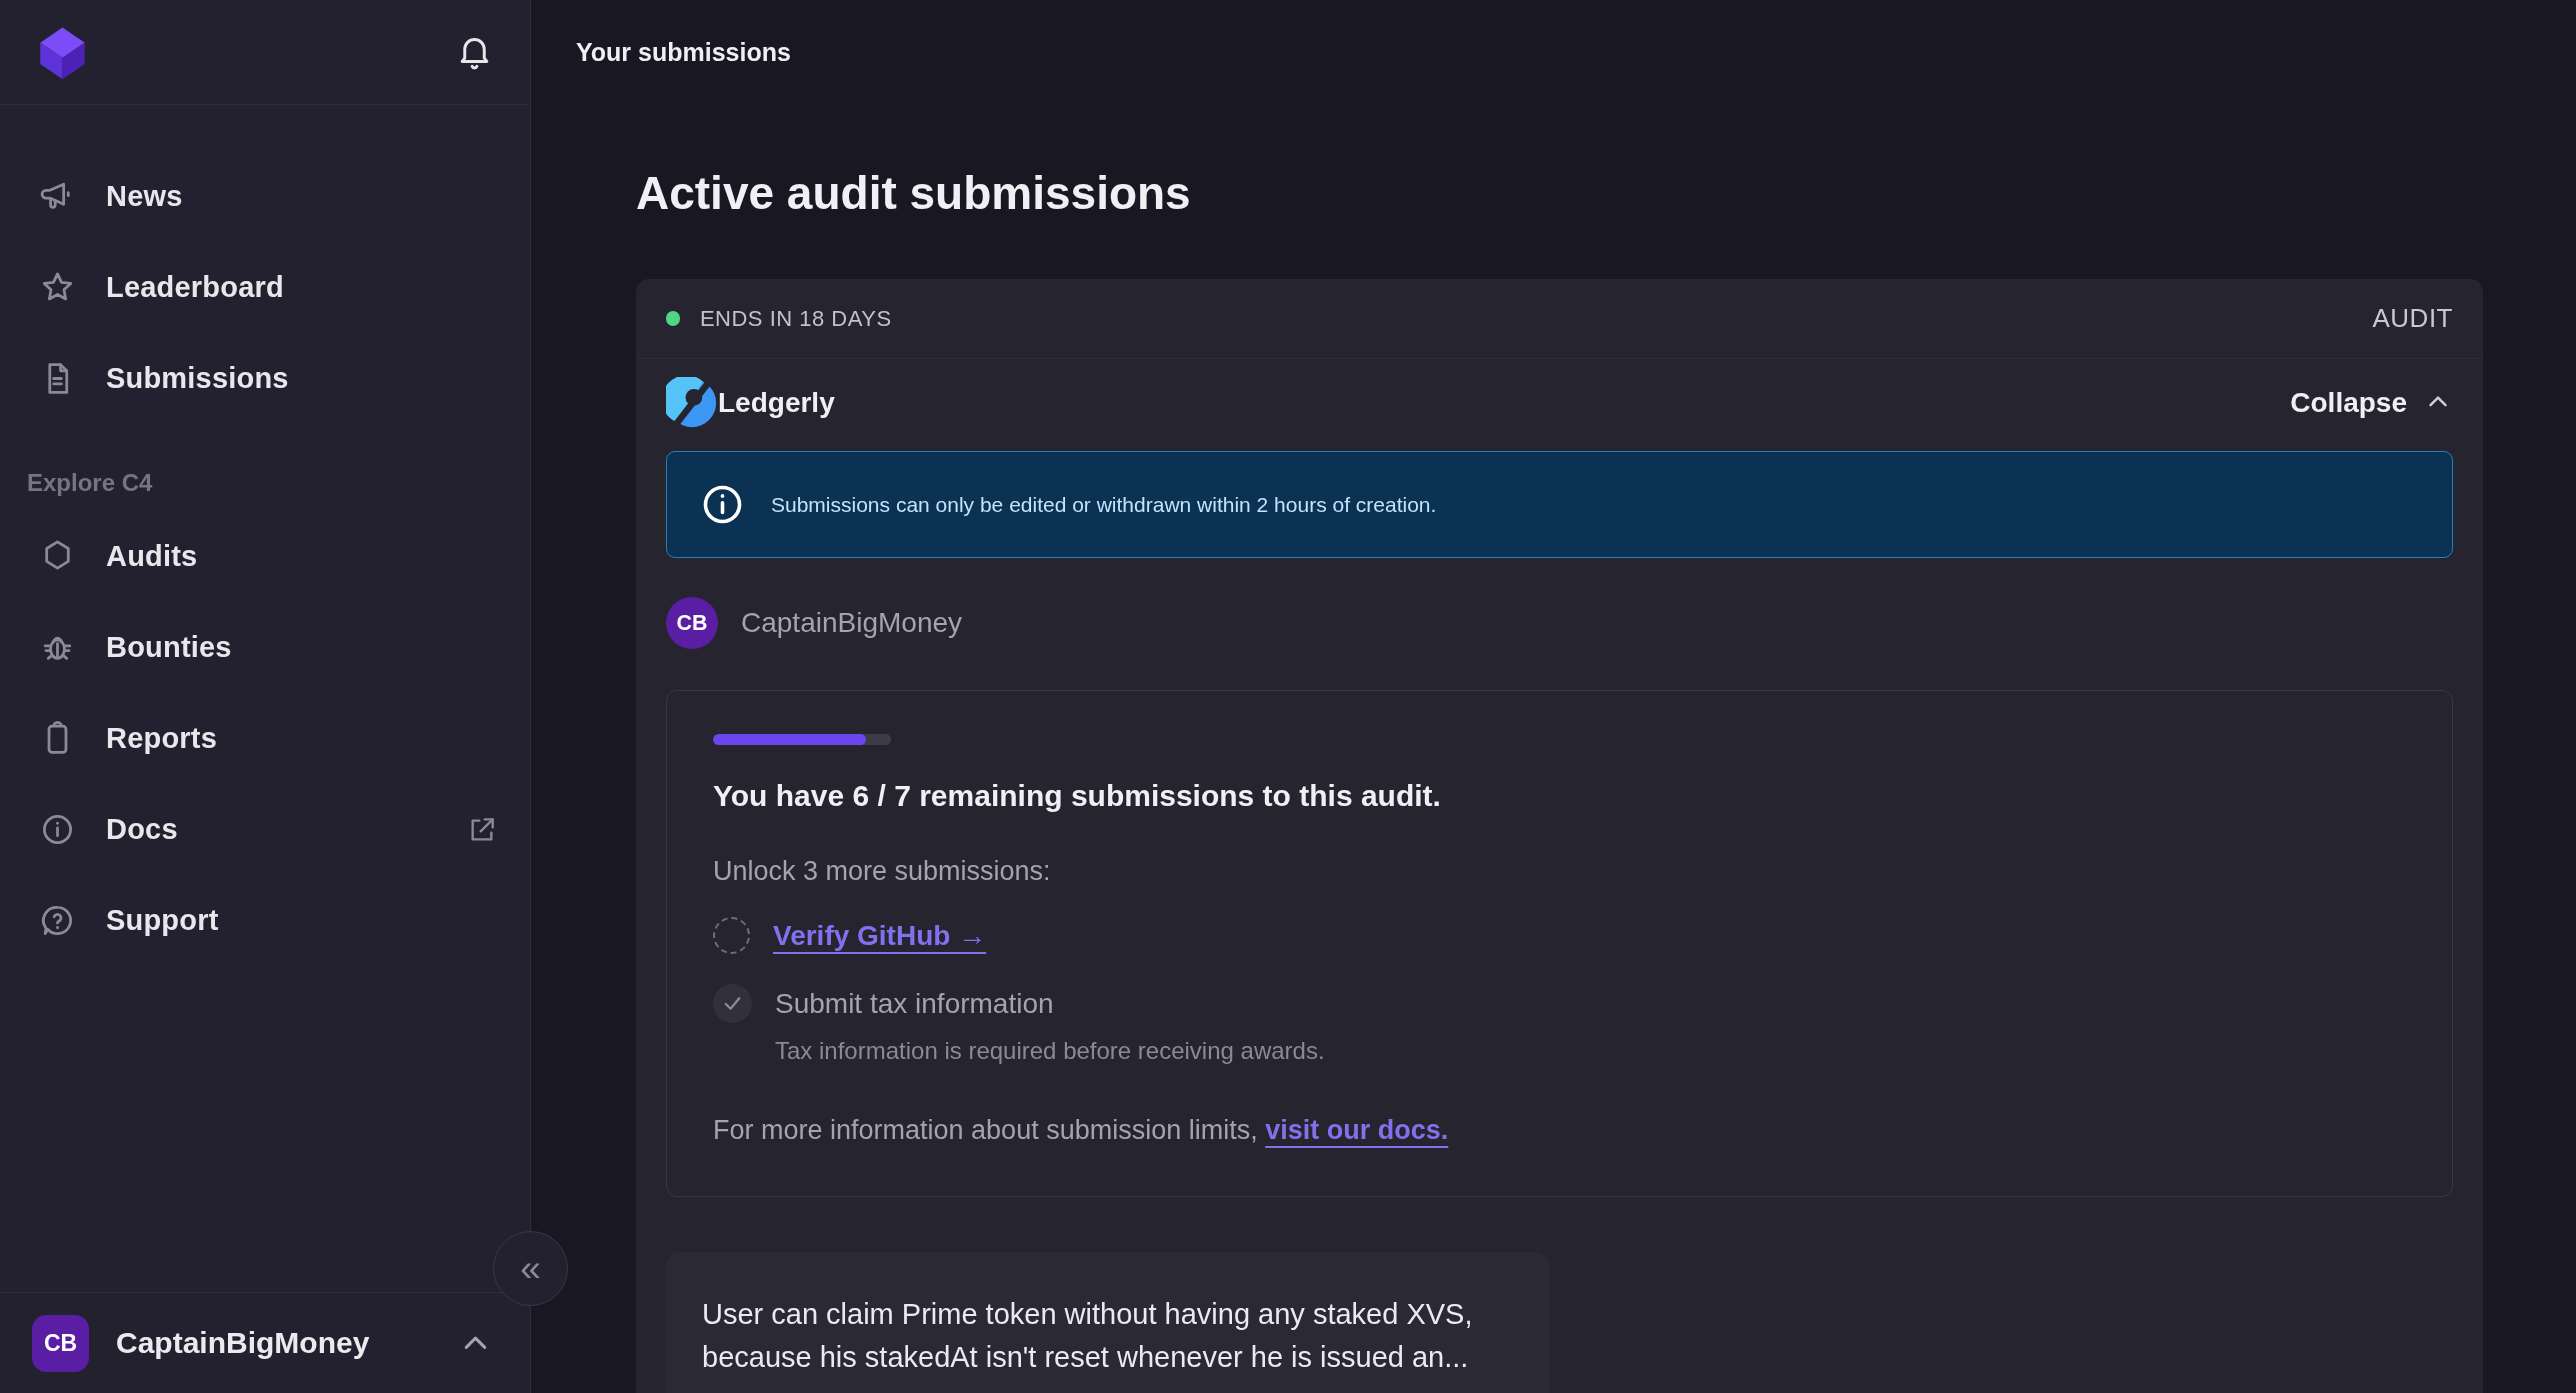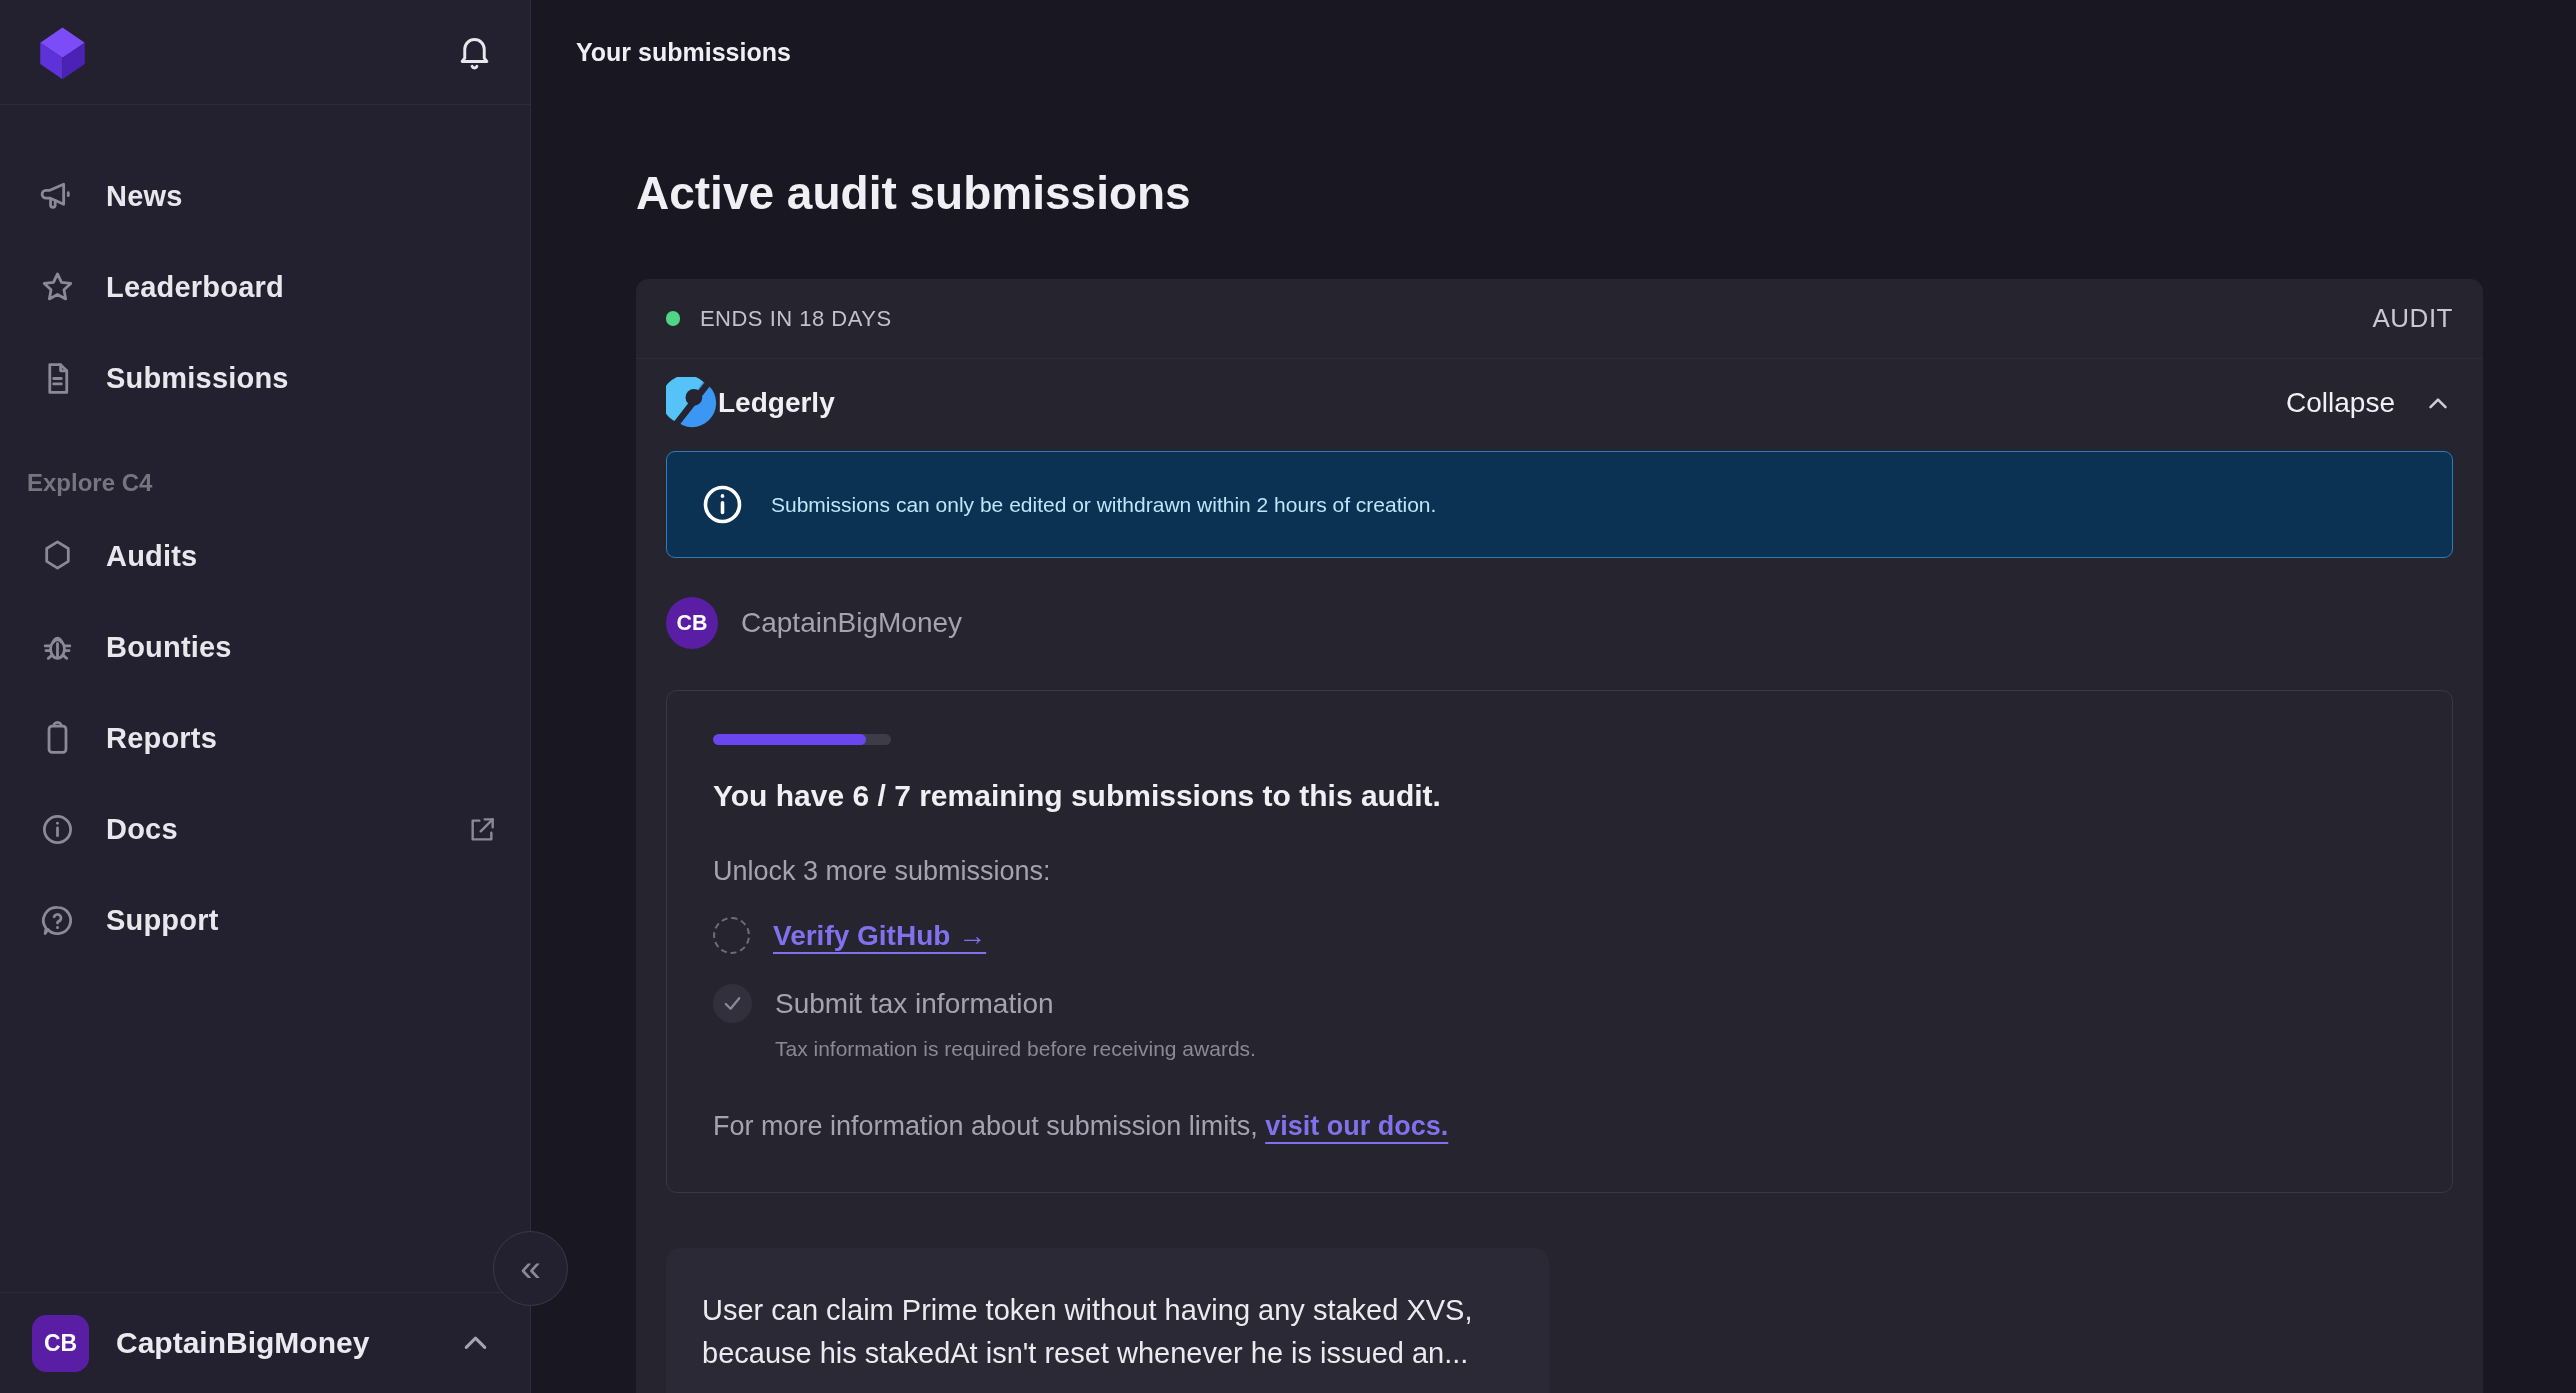--- a/index.html
+++ b/index.html
@@ -41,22 +41,22 @@
   .status-row { height:80px; padding:0 30px; display:flex; align-items:center; justify-content:space-between;
     border-bottom:0.9px solid #2e2c38; }
   .status-left { display:flex; align-items:center; gap:19.6px; }
   .dot { width:14.3px; height:14.3px; border-radius:50%; background:#4fd584; }
   .status-text { font-size:22px; color:#c3c1cc; letter-spacing:0.5px; }
   .type-label { font-size:26px; color:#c9c7d2; letter-spacing:0.5px; }
 
   .project-row { height:87px; padding:0 30px; display:flex; align-items:center; justify-content:space-between; }
   .project-left { display:flex; align-items:center; }
   .project-name { font-size:28px; font-weight:700; color:#f0eff4; }
-  .collapse-toggle { display:flex; align-items:flex-end; gap:28px; background:none; border:none;
-    color:#f0eff4; font-size:28px; font-weight:400; cursor:pointer; }
+  .collapse-toggle { display:flex; align-items:flex-start; gap:16px; background:none; border:none;
+    color:#f0eff4; font-size:28px; font-weight:700; cursor:pointer; }
   .collapse-toggle .chev { color:#cfcdd8; display:flex; }
 
   .banner { margin:5.4px 30px 0; border:1.8px solid #2d7db9; background:#0b3153; border-radius:9px;
     height:107px; display:flex; align-items:center; gap:27px; padding:0 34px; }
   .banner-text { font-size:21px; color:#bfe5fa; }
 
   .author-row { margin:39px 30px 0; display:flex; align-items:center; gap:23px; }
   .avatar-circle { width:52px; height:52px; border-radius:50%; background:#5a1ea5; color:#fff;
     display:flex; align-items:center; justify-content:center; font-size:21.4px; font-weight:700; }
   .author-name { font-size:28px; color:#a5a3b1; }
@@ -66,21 +66,21 @@
   .progress-fill { height:100%; border-radius:5.4px; background:#6b46ee; }
   .remaining { margin-top:34px; font-size:30px; font-weight:700; color:#f0eff4; }
   .unlock { margin-top:43px; font-size:27px; color:#a5a3b1; }
   .task-row { margin-top:30px; display:flex; align-items:center; gap:23px; }
   .circle-dashed { width:37px; height:37px; border-radius:50%; border:2.7px dashed #6f6d79; }
   .circle-check { width:39px; height:39px; border-radius:50%; background:#32303d; color:#8b8997;
     display:flex; align-items:center; justify-content:center; }
   .task-link { font-size:28px; font-weight:700; color:#8271ec; text-decoration:underline;
     text-underline-offset:7.1px; }
   .task-label { font-size:28px; color:#a5a3b1; }
-  .task-desc { margin:14.3px 0 0 62px; font-size:21px; color:#8b8997; }
+  .task-desc { margin:14.3px 0 0 62px; font-size:24px; color:#8b8997; }
   .docs-line { margin-top:50px; font-size:27px; color:#a5a3b1; }
   .docs-line a { font-weight:700; color:#8271ec; text-decoration:underline; text-underline-offset:7.1px; }
 
   .submission-card { margin:55px 0 0 30px; width:883px; background:#2b2936; border-radius:14.3px;
     padding:41px 36px 54px; }
   .submission-title { font-size:29px; line-height:43px; color:#ebeaef; }
 </style>
 </head>
 <body>
 

